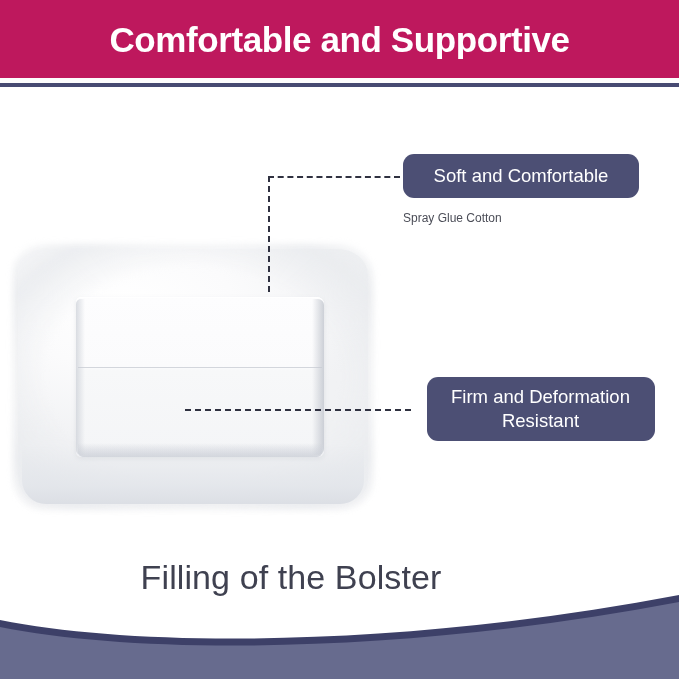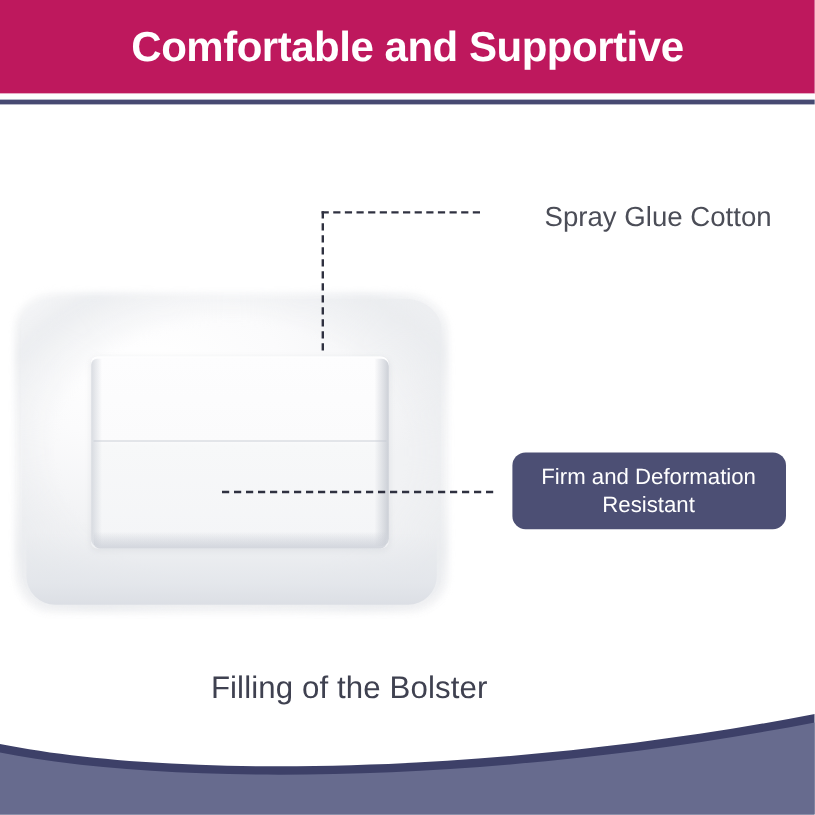--- a/index.html
+++ b/index.html
@@ -168,42 +168,42 @@
     left: 0; top: 0;
     width: 236px; height: 44px;
   }
   .badge-2 {
     width: 228px; height: 64px;
     padding: 2px 6px;
     box-sizing: border-box;
   }
   .caption {
     color: #4b4d57;
-    font-size: 23px;
+    font-size: 12px;
     font-weight: 400;
-    text-align: right;
+    text-align: left;
     white-space: nowrap;
   }
 
   #callout-top { left: 403px; top: 154px; width: 240px; }
   #callout-top .caption { margin-top: 13px; }
 
   #callout-bottom { left: 418px; top: 377px; width: 245px; }
   #callout-bottom .badge-2 { margin: 0 auto; }
   #callout-bottom .caption { margin-top: 12px; }
 
   
   .bottom-caption {
     position: absolute;
     left: 0;
     top: 558px;
     width: 582px;
     text-align: center;
     color: #3f4150;
-    font-size: 26px;
+    font-size: 34px;
     font-weight: 400;
     letter-spacing: 0.1px;
   }
 
   
   .wave {
     position: absolute;
     left: 0; bottom: 0;
     width: 679px; height: 90px;
   }
@@ -226,20 +226,21 @@
       <div class="inner-bottom-edge"></div>
     </div>
   </div>
 </div>
 
 <div class="conn-h-top"></div>
 <div class="conn-v-top"></div>
 <div class="conn-h-bottom"></div>
 
 <div class="callout" id="callout-top">
+  <div class="badge badge-1">Soft and Comfortable</div>
   <div class="caption">Spray Glue Cotton</div>
 </div>
 
 <div class="callout" id="callout-bottom">
   <div class="badge badge-2">Firm and Deformation Resistant</div>
 </div>
 
 <div class="bottom-caption">Filling of the Bolster</div>
 
 <svg class="wave" viewBox="0 0 679 90" preserveAspectRatio="none">

